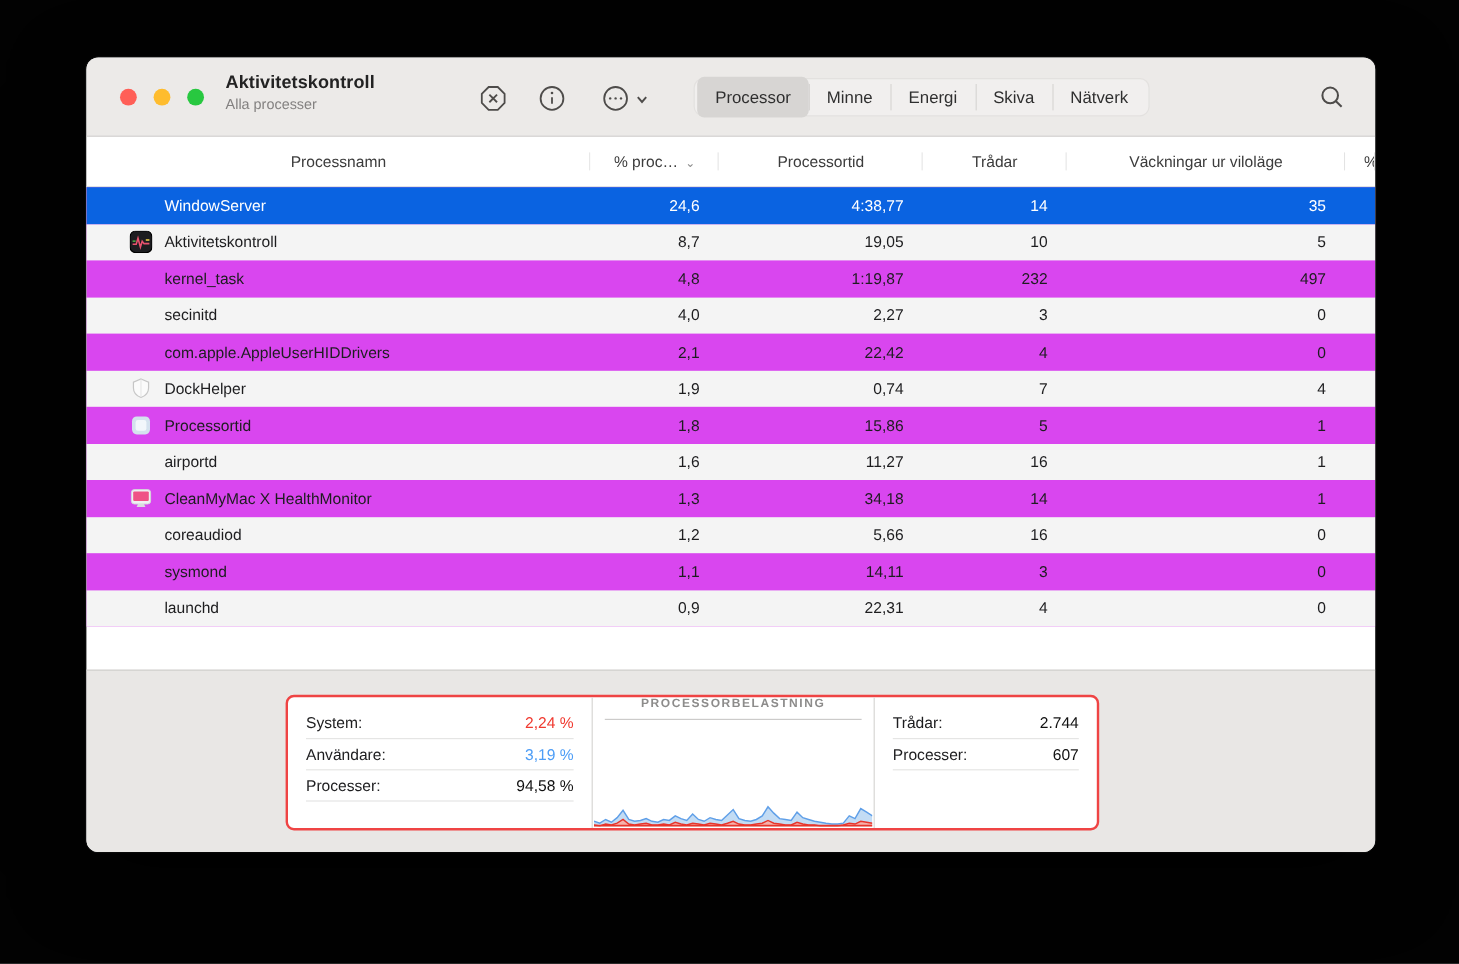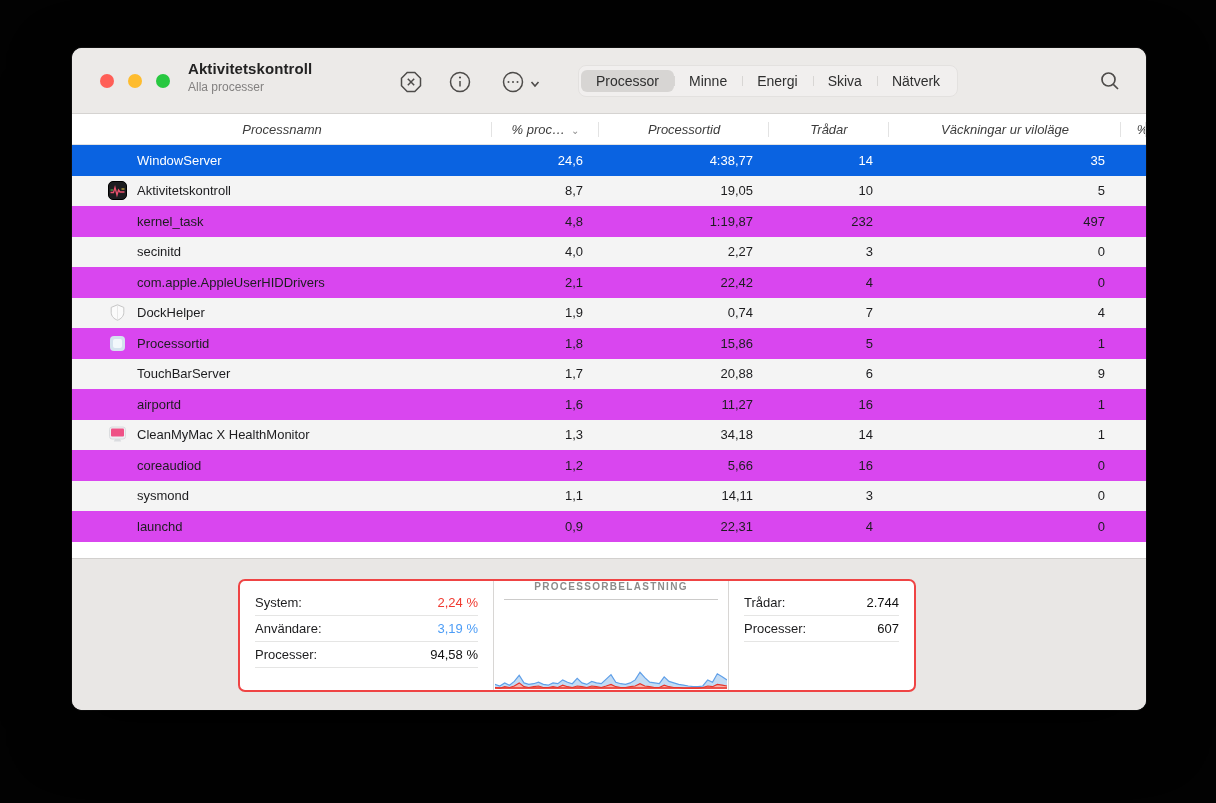--- a/index.html
+++ b/index.html
@@ -23,29 +23,29 @@
 
   .tb-icon { position:absolute; top:22px; width:24px; height:24px; color:#4e4c4a; cursor:default; }
   .tb-stop { left:327px; } .tb-info { left:376px; } .tb-more { left:429px; }
   .tb-chev { left:457px; top:28px; width:12px; height:12px; }
   .tb-search { left:1026px; top:21px; }
   .tb-icon svg { width:100%; height:100%; }
 
   .segmented { position:absolute; left:506px; top:17px; height:32px; display:flex;
     align-items:center; background:#f1efee; border:1px solid #e3e1df; border-radius:8px;
     padding:2px; }
-  .seg { position:relative; height:22px; display:flex; align-items:center;
+  .seg { position:relative; height:34px; display:flex; align-items:center;
     padding:0 15px; font-size:14px; color:#2f2f2f; border-radius:6px; white-space:nowrap; }
   .seg.selected { background:#d7d5d3; font-weight:500; }
   .seg:not(.selected):not(:first-child)::before { content:""; position:absolute; left:0;
     top:6px; bottom:6px; width:1px; background:#d8d6d4; }
 
   
   .grid-cols { display:grid; grid-template-columns:420px 107px 170px 120px 232px 25px; }
-  .thead { height:31px; background:#fff; border-bottom:1px solid #e2e2e2; align-items:center;font-style:italic; }
+  .thead { height:42px; background:#fff; border-bottom:1px solid #e2e2e2; align-items:center; }
   .hcell { position:relative; text-align:center; font-size:13px; color:#3c3c3c;
     height:31px; line-height:31px; overflow:hidden; white-space:nowrap; }
   .hcell::after { content:""; position:absolute; right:0; top:8px; bottom:8px;
     width:1px; background:#e3e3e3; }
   .hcell .sort { font-size:10px; color:#8e8e8e; margin-left:6px; }
   .hcell.clip span { position:relative; left:9px; }
 
   .tbody { background:#d946ef; }
   .row { height:30.5px; align-items:center; font-size:13px; color:#1d1d1f; cursor:default; }
   .row:nth-child(even) { background:#f4f4f4; }
@@ -237,31 +237,20 @@
         </div>
         <div class="num">1,8</div>
         <div class="num">15,86</div>
         <div class="num">5</div>
         <div class="num">1</div>
         <div></div>
       </div>
       <div class="row grid-cols">
         <div class="cell-name">
           <span class="picon empty"></span>
-          <span>TouchBarServer</span>
-        </div>
-        <div class="num">1,7</div>
-        <div class="num">20,88</div>
-        <div class="num">6</div>
-        <div class="num">9</div>
-        <div></div>
-      </div>
-      <div class="row grid-cols">
-        <div class="cell-name">
-          <span class="picon empty"></span>
           <span>airportd</span>
         </div>
         <div class="num">1,6</div>
         <div class="num">11,27</div>
         <div class="num">16</div>
         <div class="num">1</div>
         <div></div>
       </div>
       <div class="row grid-cols">
         <div class="cell-name">

